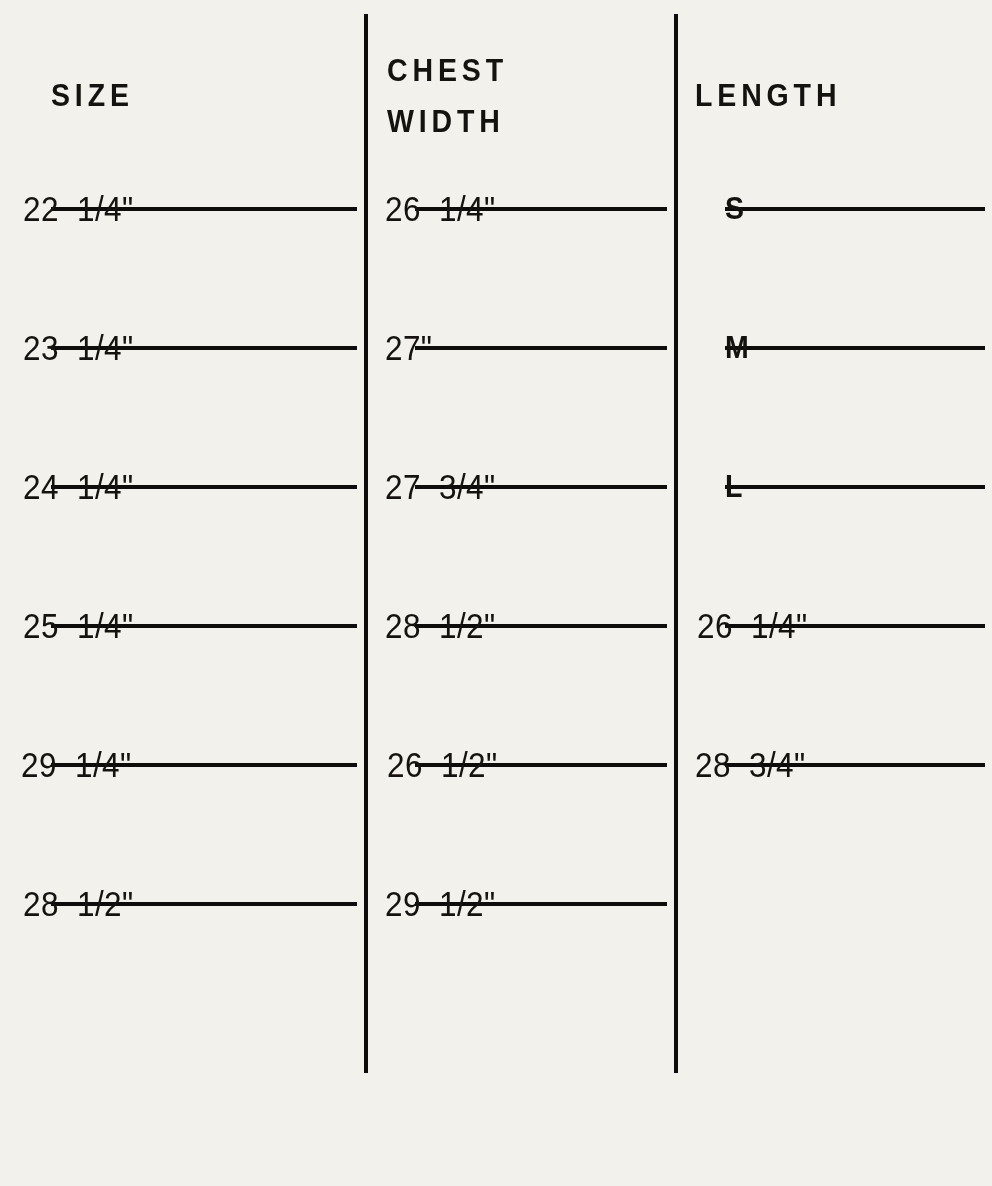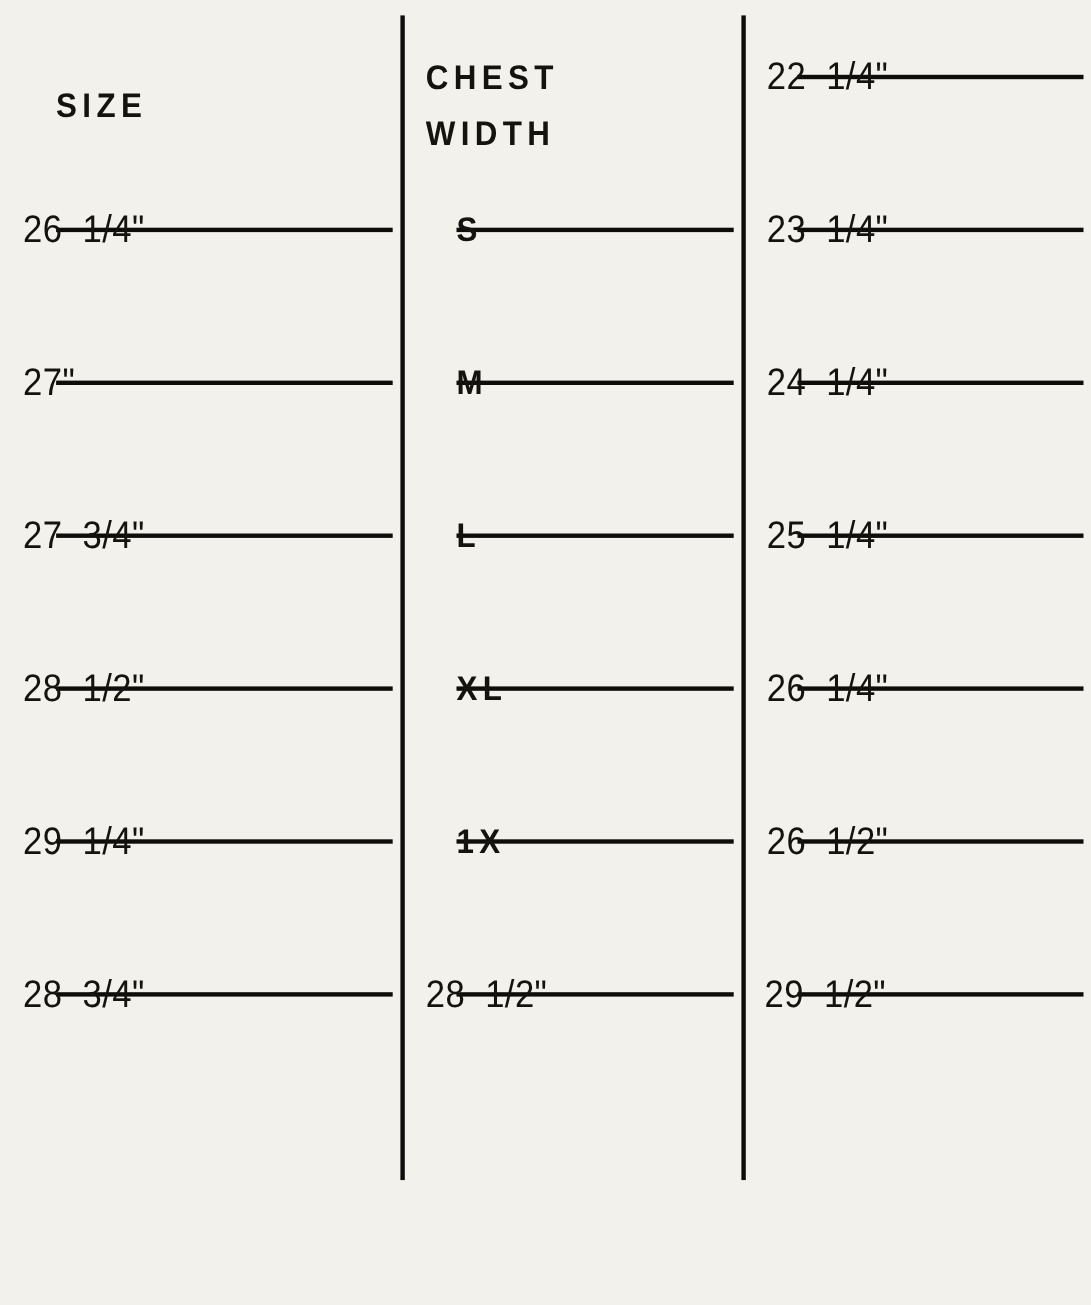--- a/index.html
+++ b/index.html
@@ -113,20 +113,23 @@
   <div class="vrule col2"></div>
 
   <div class="grid">
 
     <div class="cell header-row c-size">
       <span class="th">SIZE</span>
     </div>
     <div class="cell header-row c-chest">
       <span class="th"><span>CHEST</span><br><span>WIDTH</span></span>
     </div>
+    <div class="cell header-row c-length">
+      <span class="th">LENGTH</span>
+    </div>
 
     <div class="cell c-chest">
       <div class="row-rule"></div>
       <span class="measure">22  1/4"</span>
     </div>
     <div class="cell c-length">
       <div class="row-rule"></div>
       <span class="measure">26  1/4"</span>
     </div>
 
@@ -162,37 +165,29 @@
     </div>
     <div class="cell c-chest">
       <div class="row-rule"></div>
       <span class="measure">25  1/4"</span>
     </div>
     <div class="cell c-length">
       <div class="row-rule"></div>
       <span class="measure">28  1/2"</span>
     </div>
 
-    <div class="cell c-size">
-      <div class="row-rule"></div>
-      <span class="size-label">XL</span>
-    </div>
     <div class="cell c-chest">
       <div class="row-rule"></div>
       <span class="measure">26  1/4"</span>
     </div>
     <div class="cell c-length">
       <div class="row-rule"></div>
       <span class="measure">29  1/4"</span>
     </div>
 
-    <div class="cell c-size">
-      <div class="row-rule"></div>
-      <span class="size-label">1X</span>
-    </div>
     <div class="cell c-chest">
       <div class="row-rule"></div>
       <span class="measure">26  1/2"</span>
     </div>
     <div class="cell c-length">
       <div class="row-rule"></div>
       <span class="measure">28  3/4"</span>
     </div>
 
     <div class="cell c-chest">

